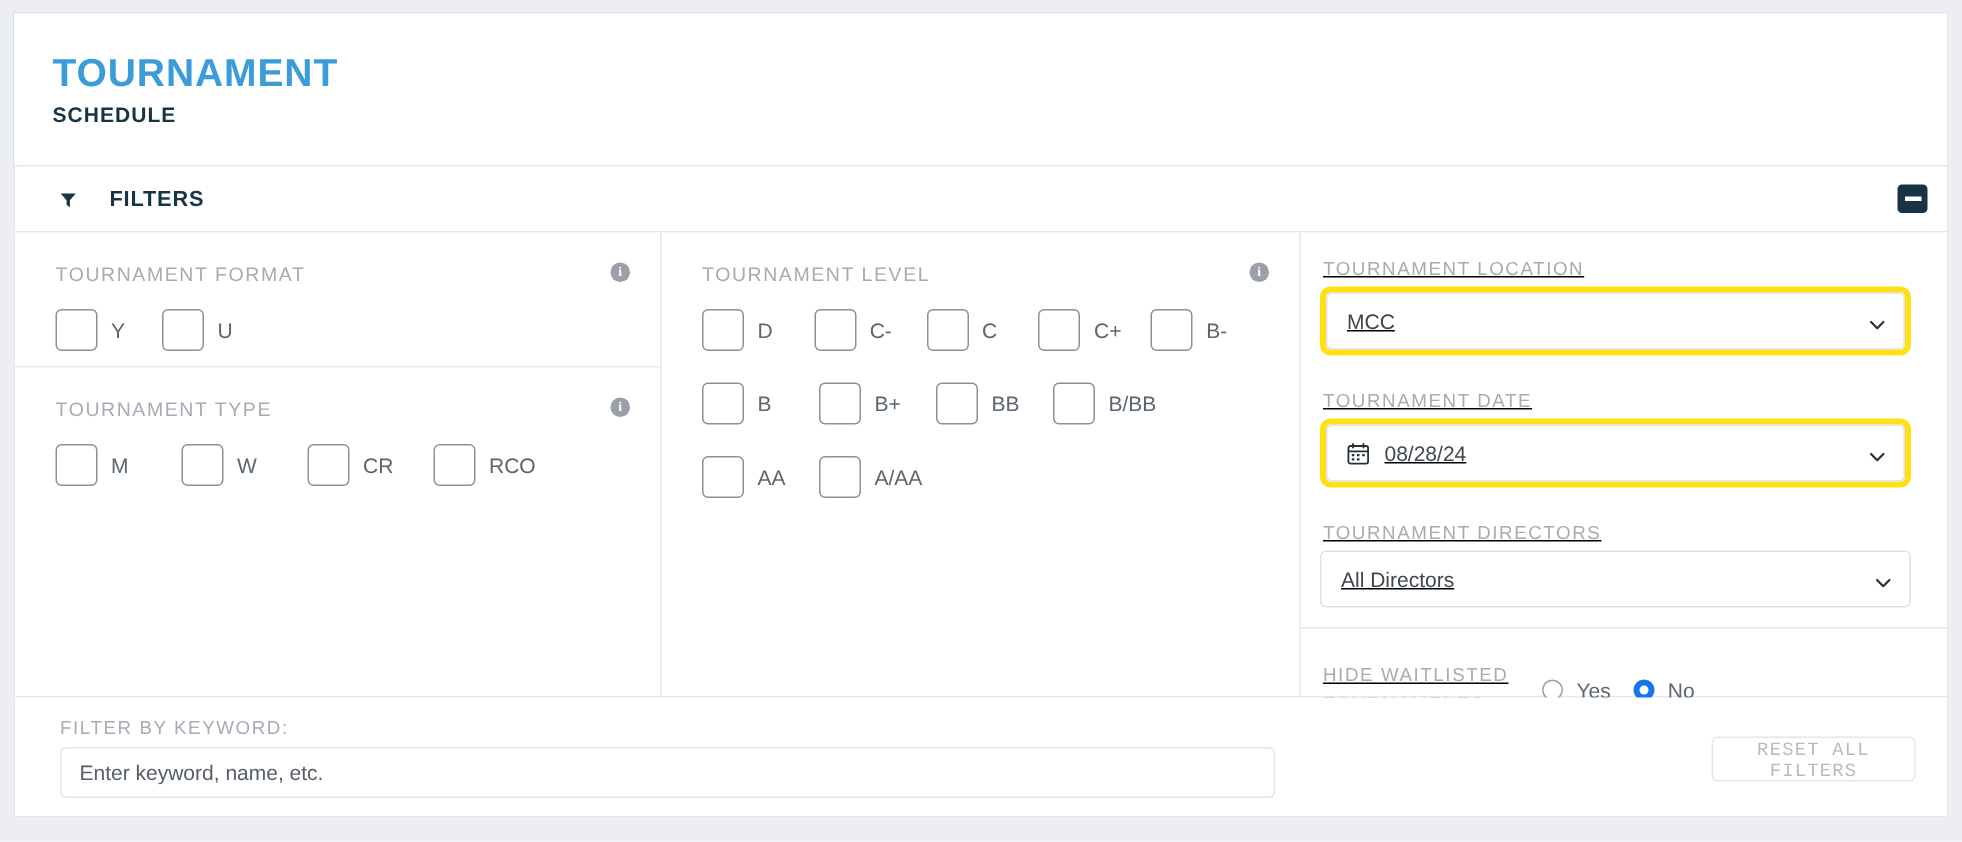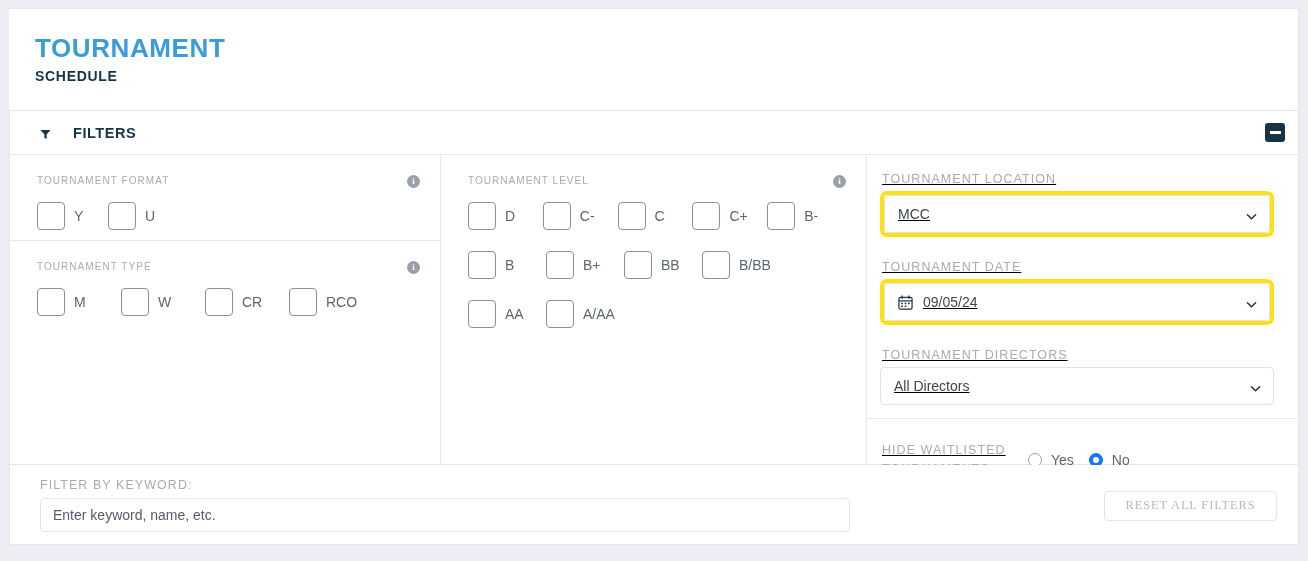--- a/index.html
+++ b/index.html
@@ -108,21 +108,21 @@
   .col-mid   { width: 426px; border-right: 1px solid #e6e8ee; }
   .col-right { flex: 1; text-decoration: underline; }
 
   .sub-block {
     position: relative;
     padding: 20px 24px 10px 27px;
   }
   .sub-block + .sub-block { border-top: 1px solid #e6e8ee; }
 
   .block-label {
-    font-size: 10px;
+    font-size: 13px;
     color: #a7abb4;
     letter-spacing: 1.05px;
     margin: 0 0 16px 0;
     font-weight: normal;
   }
   .info-icon {
     position: absolute;
     right: 20px; top: 20px;
     width: 13px; height: 13px;
     border-radius: 50%;
@@ -286,28 +286,28 @@
     font-size: 14px;
     color: #3e4650;
     font-family: "Liberation Sans", sans-serif;
     outline: none;
   }
   .keyword-input::placeholder { color: #555d66; opacity: 1; }
 
   .reset-btn {
     margin-left: auto;
     margin-top: 2px;
-    width: 173px; height: 30px;
+    width: 136px; height: 30px;
     border: 1px solid #e2e5ea;
     border-radius: 4px;
     background: #ffffff;
     color: #b6bac2;
     font-size: 12.5px;
     letter-spacing: 0.85px;
-    font-family: Liberation Serif, serif;
+    font-family: Liberation Mono, monospace;
     cursor: pointer;
   }
 </style>
 </head>
 <body>
 
 <div class="page">
 
   <div class="accent-bar"></div>
   <div class="header-card">
@@ -461,21 +461,21 @@
                 <line x1="1" y1="6.3" x2="15" y2="6.3" stroke="#263238" stroke-width="1.3"></line>
                 <line x1="4.3" y1="1" x2="4.3" y2="3.6" stroke="#263238" stroke-width="1.3" stroke-linecap="round"></line>
                 <line x1="11.7" y1="1" x2="11.7" y2="3.6" stroke="#263238" stroke-width="1.3" stroke-linecap="round"></line>
                 <rect x="3.4" y="8.2" width="1.8" height="1.6" fill="#263238"></rect>
                 <rect x="7.1" y="8.2" width="1.8" height="1.6" fill="#263238"></rect>
                 <rect x="10.8" y="8.2" width="1.8" height="1.6" fill="#263238"></rect>
                 <rect x="3.4" y="11.2" width="1.8" height="1.6" fill="#263238"></rect>
                 <rect x="7.1" y="11.2" width="1.8" height="1.6" fill="#263238"></rect>
               </svg>
             </span>
-            <span class="sel-value">09/05/24</span>
+            <span class="sel-value">08/28/24</span>
             <span class="chev">
               <svg viewBox="0 0 12 12" width="11" height="11" aria-hidden="true">
                 <path d="M1.5 4 L6 8.5 L10.5 4" fill="none" stroke="#263238" stroke-width="1.6" stroke-linecap="round" stroke-linejoin="round"></path>
               </svg>
             </span>
           </div>
         </div>
       </div>
 
       <div class="field-block plain">

